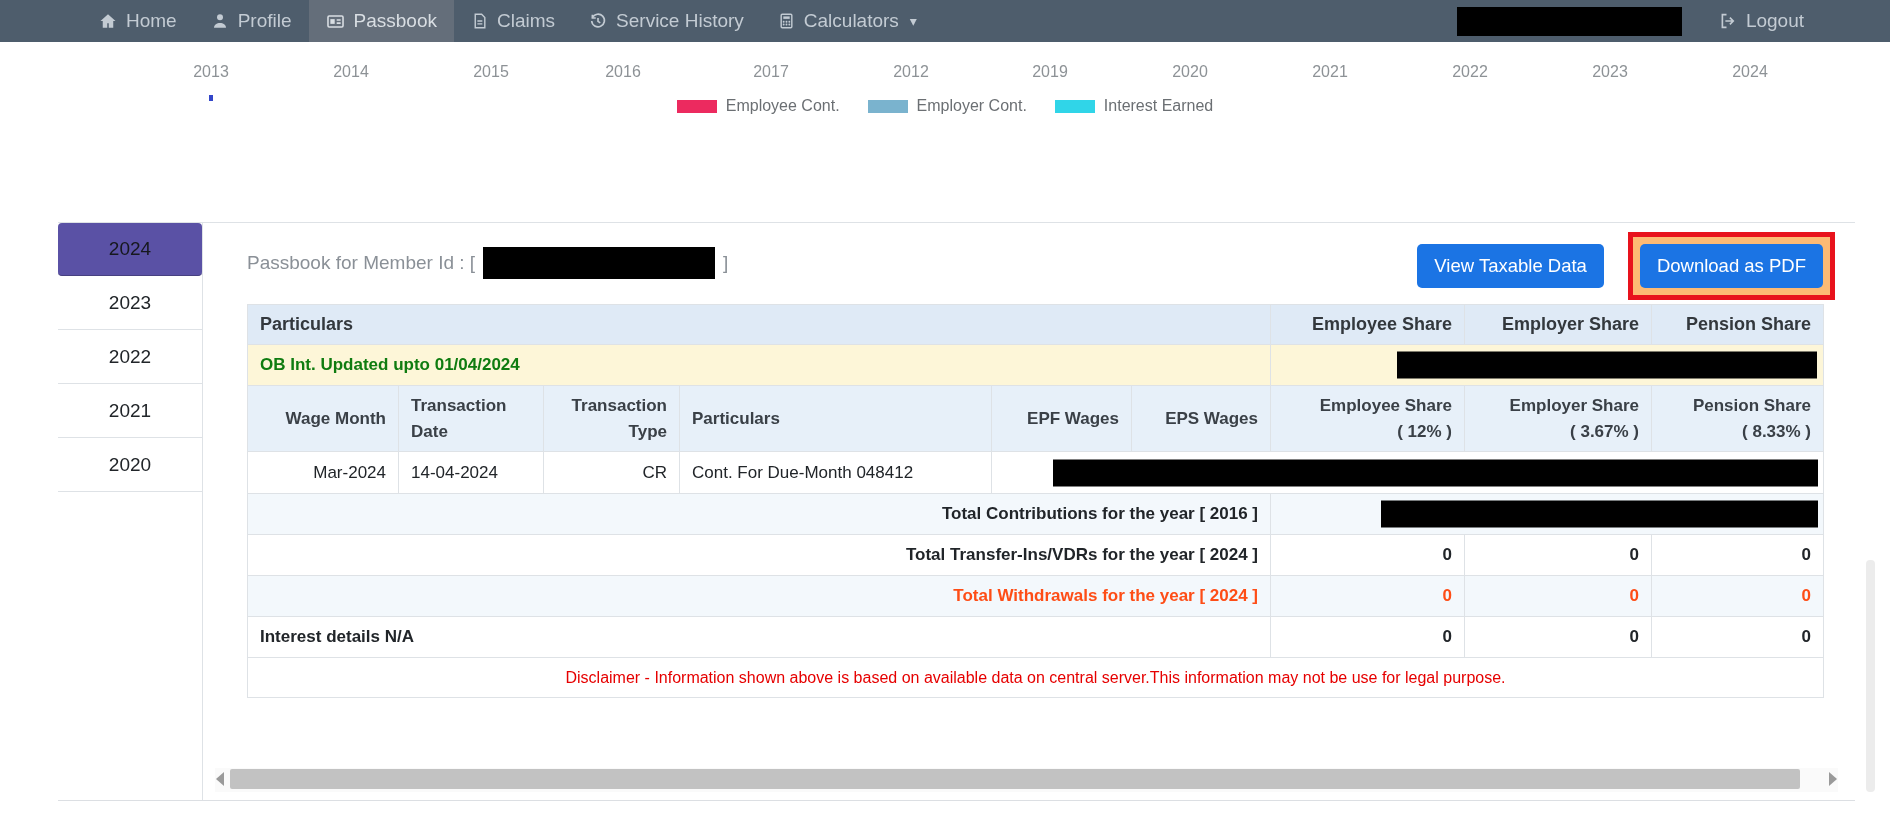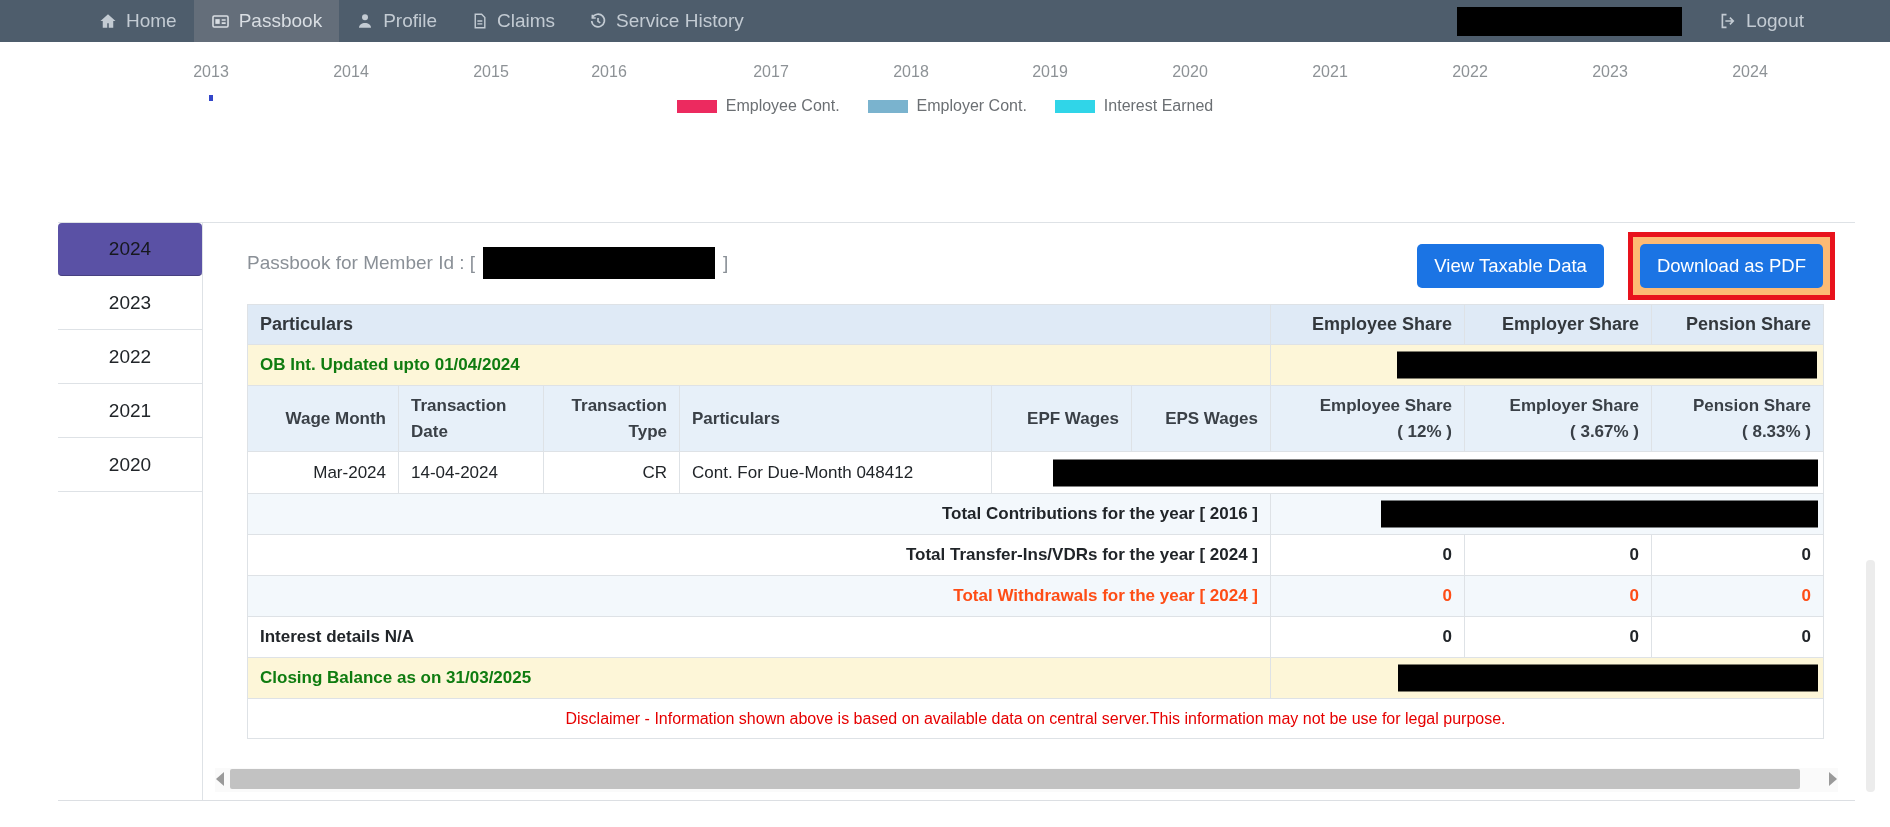--- a/index.html
+++ b/index.html
@@ -92,80 +92,91 @@
   <nav class="navbar">
     <div class="nav-items">
       <a class="nav-item">
         <span class="nav-icon">
           <svg width="18" height="18" viewBox="0 0 24 24" fill="currentColor">
               <path d="M12 3 2 12h3v9h6v-6h2v6h6v-9h3z"></path>
             </svg>
         </span>
         <span>Home</span>
       </a>
+      <a class="nav-item">
+        <span class="nav-icon">
+          <svg width="18" height="18" viewBox="0 0 24 24" fill="currentColor">
+              <circle cx="12" cy="7" r="4"></circle>
+              <path d="M4 21c0-4.2 3.8-6.5 8-6.5s8 2.3 8 6.5z"></path>
+            </svg>
+        </span>
+        <span>Profile</span>
+      </a>
       <a class="nav-item active">
         <span class="nav-icon">
           <svg width="19" height="19" viewBox="0 0 24 24" fill="none" stroke="currentColor" stroke-width="2">
               <rect x="2.5" y="5" width="19" height="14" rx="1.5"></rect>
               <rect x="5.5" y="9" width="5.5" height="6" fill="currentColor" stroke="none"></rect>
               <path d="M13.5 10h5M13.5 14h5"></path>
             </svg>
         </span>
         <span>Passbook</span>
       </a>
       <a class="nav-item">
         <span class="nav-icon">
-          <svg width="18" height="18" viewBox="0 0 24 24" fill="currentColor">
-              <circle cx="12" cy="7" r="4"></circle>
-              <path d="M4 21c0-4.2 3.8-6.5 8-6.5s8 2.3 8 6.5z"></path>
-            </svg>
-        </span>
-        <span>Profile</span>
-      </a>
-      <a class="nav-item">
-        <span class="nav-icon">
           <svg width="17" height="18" viewBox="0 0 24 24" fill="none" stroke="currentColor" stroke-width="2">
               <path d="M6 2.5h9l4.5 4.5v14.5H6z"></path>
               <path d="M9 12h7M9 16h7"></path>
             </svg>
         </span>
         <span>Claims</span>
       </a>
       <a class="nav-item">
         <span class="nav-icon">
           <svg width="18" height="18" viewBox="0 0 24 24" fill="none" stroke="currentColor" stroke-width="2.2">
               <path d="M4.5 7.5A8.5 8.5 0 1 1 3.6 12"></path>
               <path d="M4.5 3.5v4.5H9"></path>
               <path d="M12 8v4.5l3 2"></path>
             </svg>
         </span>
         <span>Service History</span>
       </a>
+      <a class="nav-item">
+        <span class="nav-icon">
+          <svg width="17" height="18" viewBox="0 0 24 24" fill="none" stroke="currentColor" stroke-width="2">
+              <rect x="4.5" y="2.5" width="15" height="19" rx="1.5"></rect>
+              <rect x="7.5" y="5.5" width="9" height="3.5" fill="currentColor" stroke="none"></rect>
+              <path d="M8 13h.01M12 13h.01M16 13h.01M8 17h.01M12 17h.01M16 17h.01" stroke-linecap="round" stroke-width="2.6"></path>
+            </svg>
+        </span>
+        <span>Calculators</span>
+        <span class="caret">▾</span>
+      </a>
     </div>
     <div class="nav-right">
       <div class="redact nav-redact"></div>
       <a class="nav-item">
         <span class="nav-icon">
           <svg width="18" height="18" viewBox="0 0 24 24" fill="none" stroke="currentColor" stroke-width="2.2">
               <path d="M10 3.5H4.5v17H10"></path>
               <path d="M14.5 7.5 19 12l-4.5 4.5M19 12H8.5"></path>
             </svg>
         </span>
         <span>Logout</span>
       </a>
     </div>
   </nav>
 
   <section class="chart-strip">
     <span class="year-label" style="left:211px">2013</span>
     <span class="year-label" style="left:351px">2014</span>
     <span class="year-label" style="left:491px">2015</span>
-    <span class="year-label" style="left:609px">2016</span>
+    <span class="year-label" style="left:623px">2016</span>
     <span class="year-label" style="left:771px">2017</span>
-    <span class="year-label" style="left:911px">2018</span>
+    <span class="year-label" style="left:911px">2012</span>
     <span class="year-label" style="left:1050px">2019</span>
     <span class="year-label" style="left:1190px">2020</span>
     <span class="year-label" style="left:1330px">2021</span>
     <span class="year-label" style="left:1470px">2022</span>
     <span class="year-label" style="left:1610px">2023</span>
     <span class="year-label" style="left:1750px">2024</span>
     <span class="chart-marker"></span>
     <div class="legend-row">
       <div class="legend-item">
         <span class="legend-swatch" style="background: rgb(236, 42, 95);"></span>
@@ -301,26 +312,20 @@
       <td class="t-val">0</td>
     </tr>
 
     <tr class="row-total">
       <td colspan="6" class="t-label-left">Interest details N/A</td>
       <td class="t-val">0</td>
       <td class="t-val">0</td>
       <td class="t-val">0</td>
     </tr>
 
-    <tr class="row-close">
-      <td colspan="6" class="close-label al-l">Closing Balance as on 31/03/2025</td>
-      <td colspan="3" class="redact-cell">
-        <div class="redact-bar" style="width:420px; right:5px;"></div>
-      </td>
-    </tr>
 
     <tr class="row-disc">
       <td colspan="9" class="disclaimer">Disclaimer - Information shown above is based on available data on central server.This information may not be use for legal purpose.</td>
     </tr>
   </tbody>
     </table>
 
   <div class="hscroll">
     <span class="hs-arrow hs-left"></span>
     <span class="hs-thumb"></span>

